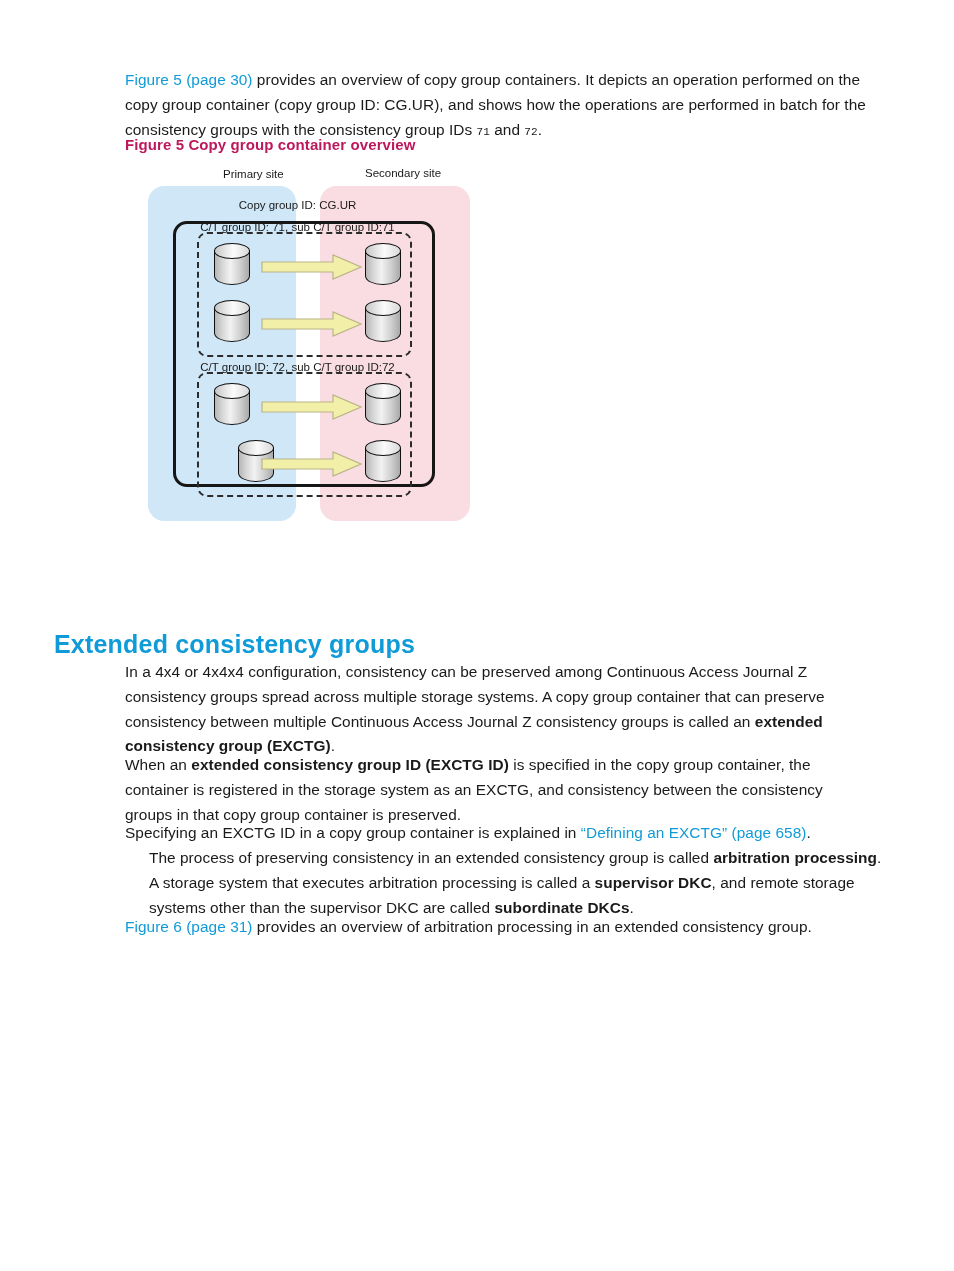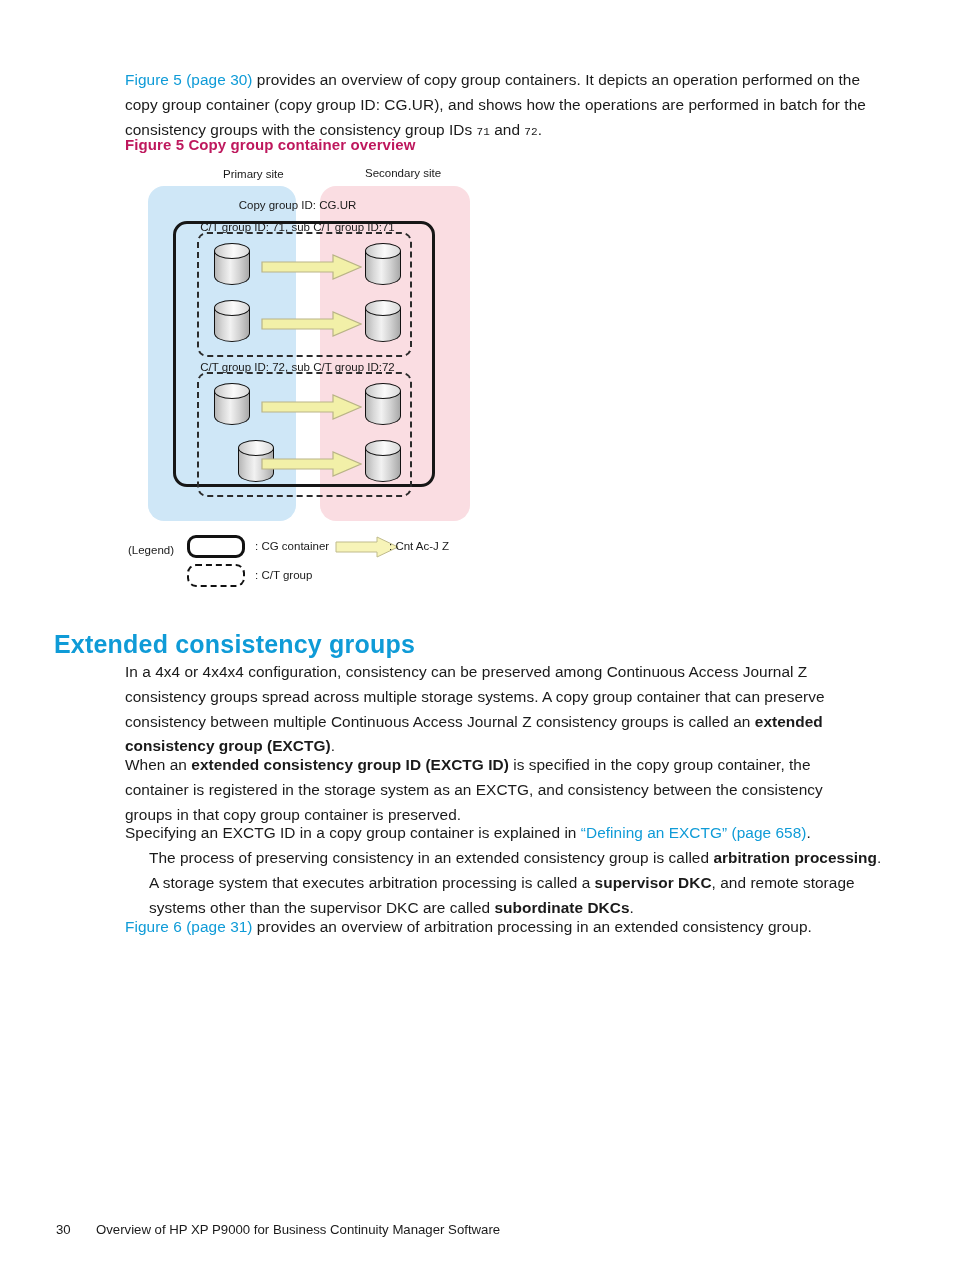--- a/index.html
+++ b/index.html
@@ -343,42 +343,28 @@
       <svg viewBox="0 0 101 28" width="101" height="28">
           <polygon points="1,9 72,9 72,2 100,14 72,26 72,19 1,19" fill="#f2f0a8" stroke="#b9b487" stroke-width="1.2"></polygon>
         </svg>
     </div>
     <div class="arrow a4">
       <svg viewBox="0 0 101 28" width="101" height="28">
           <polygon points="1,9 72,9 72,2 100,14 72,26 72,19 1,19" fill="#f2f0a8" stroke="#b9b487" stroke-width="1.2"></polygon>
         </svg>
     </div>
 
-    <div class="legend">
-      <div class="legend-word">(Legend)</div>
-      <div class="legend-cg-shape"></div>
-      <div class="legend-cg-text">: CG container</div>
-      <div class="legend-ct-shape"></div>
-      <div class="legend-ct-text">: C/T group</div>
-      <div class="legend-arrow">
-        <svg viewBox="0 0 64 22" width="64" height="22">
-            <polygon points="1,6 42,6 42,1 63,11 42,21 42,16 1,16" fill="#f7f4b8" stroke="#c0bb8c" stroke-width="1"></polygon>
-          </svg>
-      </div>
-      <div class="legend-arrow-text">: Cnt Ac-J Z</div>
-    </div>
   </div>
 
   <h2 class="section-heading">Extended consistency groups</h2>
 
   <p class="body-para p1"><span>In a 4x4 or 4x4x4 configuration, consistency can be preserved among Continuous Access Journal Z consistency groups spread across multiple storage systems. A copy group container that can preserve consistency between multiple Continuous Access Journal Z consistency groups is called an </span><b>extended consistency group (EXCTG)</b><span>.</span></p>
 
   <p class="body-para p2"><span>When an </span><b>extended consistency group ID (EXCTG ID)</b><span> is specified in the copy group container, the container is registered in the storage system as an EXCTG, and consistency between the consistency groups in that copy group container is preserved.</span></p>
 
   <p class="body-para p3"><span>Specifying an EXCTG ID in a copy group container is explained in </span><span class="link">“Defining an EXCTG” (page 658)</span><span>.</span></p>
 
   <p class="body-para p4"><span>The process of preserving consistency in an extended consistency group is called </span><b>arbitration processing</b><span>. A storage system that executes arbitration processing is called a </span><b>supervisor DKC</b><span>, and remote storage systems other than the supervisor DKC are called </span><b>subordinate DKCs</b><span>.</span></p>
 
   <p class="body-para p5"><span class="link">Figure 6 (page 31)</span><span> provides an overview of arbitration processing in an extended consistency group.</span></p>
 
-  <div class="footer"><span class="pg">30</span><span>Overview of HP XP P9000 for Business Continuity Manager Software</span></div>
 
 </div>
 
 </body></html>

